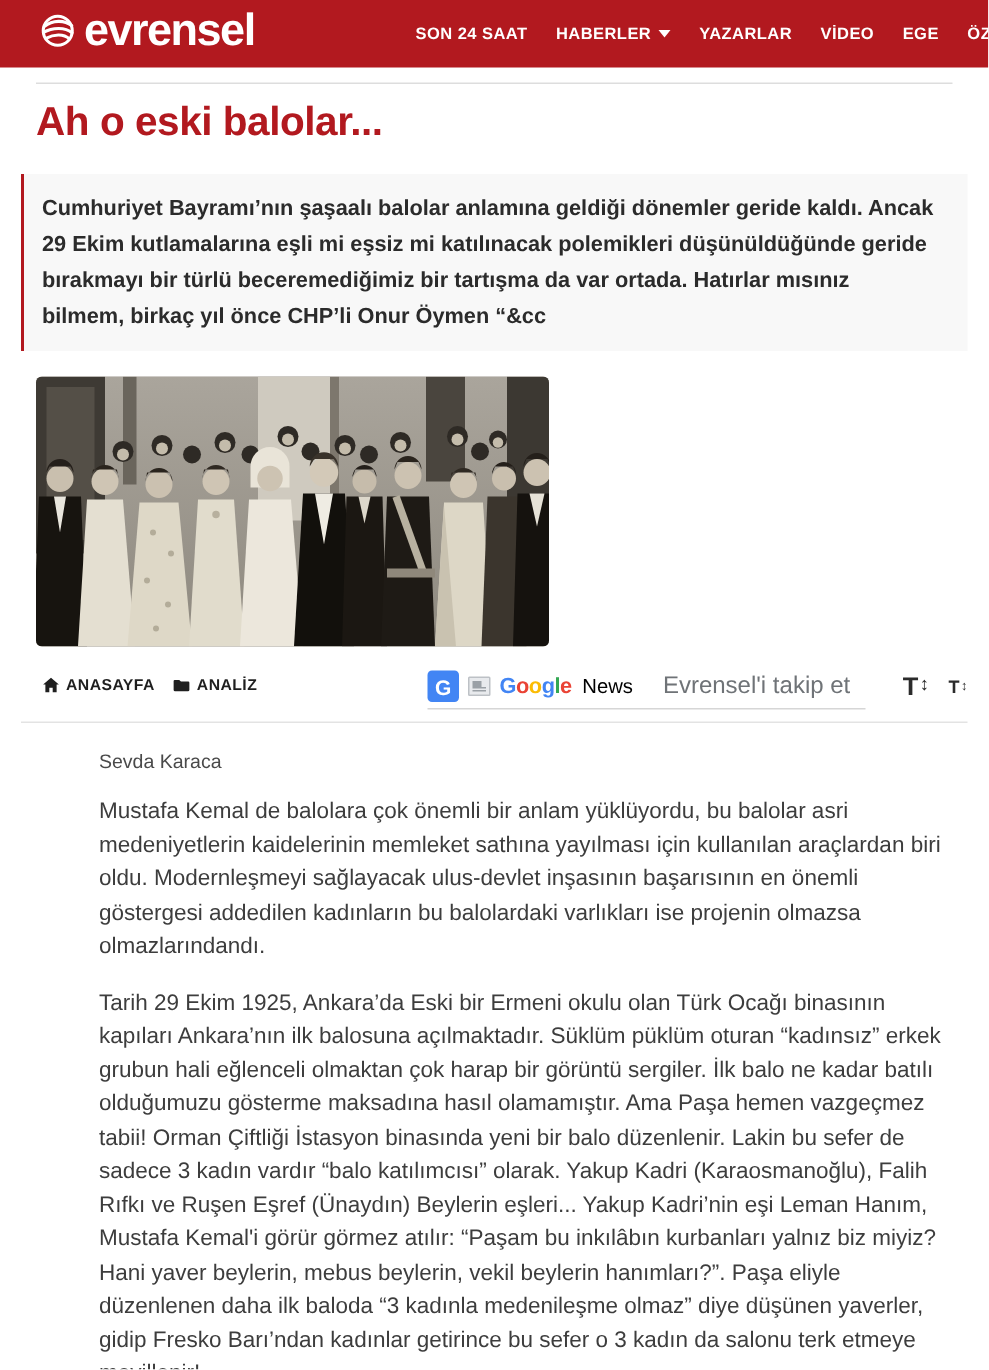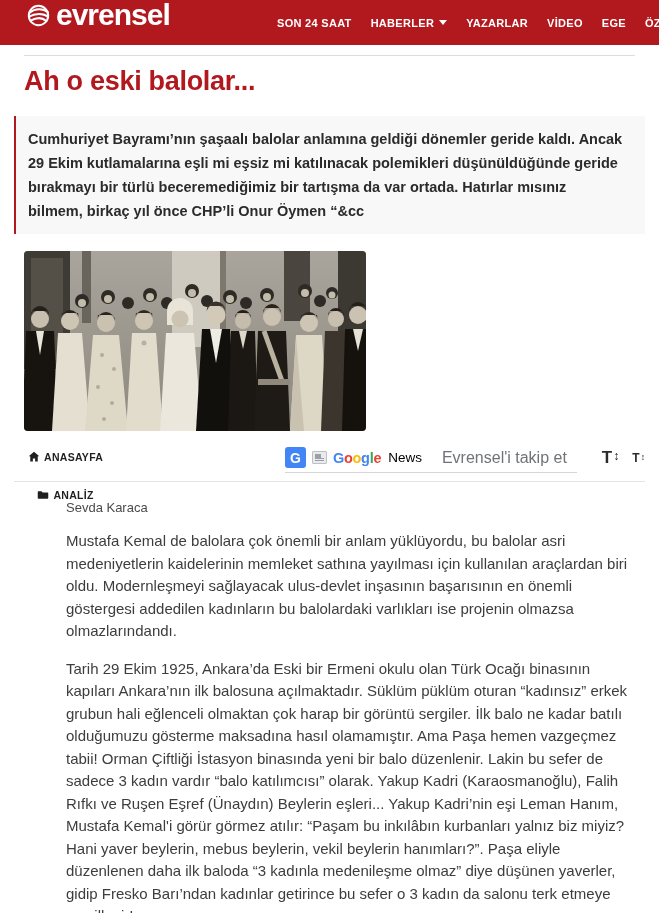--- a/index.html
+++ b/index.html
@@ -1,21 +1,21 @@
 <!DOCTYPE html>
 <html><head>
 <meta charset="utf-8">
 <style>
   * { margin:0; padding:0; box-sizing:border-box; }
   html,body { background:#ffffff; }
   body { font-family:"Liberation Sans","DejaVu Sans",sans-serif; }
   .page { position:relative; width:659px; height:913px; background:#fff; overflow:hidden; }
 
   
-  .header { position:relative; height:45px; background:#b2191f; display:flex; align-items:flex-start; overflow:hidden; }
+  .header { position:relative; height:45px; background:#b2191f; display:flex; align-items:center; overflow:hidden; }
   .brand { display:flex; align-items:center; margin-left:25px; gap:4px; cursor:pointer; }
   .brand .globe { width:27px; height:27px; }
   .brand .wordmark { color:#fff; font-size:30px; font-weight:bold; letter-spacing:-1px; line-height:1; padding-bottom:4px; }
   .nav { position:absolute; left:277px; top:0; height:45px; display:flex; align-items:center; gap:19px; white-space:nowrap; }
   .nav-item { color:#fff; font-size:11px; font-weight:bold; letter-spacing:.3px; display:flex; align-items:center; gap:5px; cursor:pointer; }
   .chev { width:0; height:0; border-left:4px solid transparent; border-right:4px solid transparent; border-top:5px solid #fff; display:inline-block; }
 
   
   .content { padding:0 24px; }
   .meta-row { margin-top:19px; display:flex; align-items:center; gap:6px; color:#4a4a4a; font-size:12.5px; }
@@ -27,21 +27,21 @@
   .title { margin-top:10px; color:#b2191f; font-size:27px; font-weight:bold; letter-spacing:-.3px; }
 
   
   .summary { margin:19px 14px 0 14px; background:#f8f8f8; border-left:2px solid #b2191f; padding:11px 20px 11px 12px; font-size:14.5px; font-weight:bold; color:#2b2b2b; line-height:24px; }
 
   
   .photo { margin:17px 0 0 24px; width:342px; height:180px; border-radius:4px; overflow:hidden; background:#a9a49b; }
 
   
   .toolbar { position:relative; margin-top:12px; height:32px; }
-  .crumbs { position:absolute; left:28px; top:8px; display:flex; align-items:center; gap:26px;flex-direction:column; }
+  .crumbs { position:absolute; left:28px; top:8px; display:flex; align-items:center; gap:12px; }
   .crumb { display:flex; align-items:center; gap:4px; font-size:10.5px; font-weight:bold; color:#1f1f1f; letter-spacing:.3px; cursor:pointer; }
   .crumb svg { width:12px; height:12px; fill:#1f1f1f; }
   .gnews { position:absolute; left:285px; top:2px; height:28px; display:flex; align-items:center; gap:6px; border-bottom:1px solid #d6d6d6; padding:0 10px 2px 0; cursor:pointer; }
   .g-badge { width:21px; height:21px; background:#4285f4; border-radius:3px; color:#fff; font-weight:bold; font-size:14px; display:flex; align-items:center; justify-content:center; }
   .npaper { width:15px; height:13px; position:relative; background:#e8eaed; border:1px solid #bdc1c6; border-radius:1px; }
   .npaper:before { content:""; position:absolute; left:2px; top:2px; width:6px; height:4px; background:#9aa0a6; }
   .npaper:after { content:""; position:absolute; left:2px; bottom:2px; width:9px; height:1px; background:#9aa0a6; box-shadow:0 -2px 0 #9aa0a6; }
   .gword { font-size:14.5px; font-weight:bold; letter-spacing:-.3px; }
   .gword .l0,.gword .l3 { color:#4285f4; }
   .gword .l1,.gword .l5 { color:#ea4335; }

